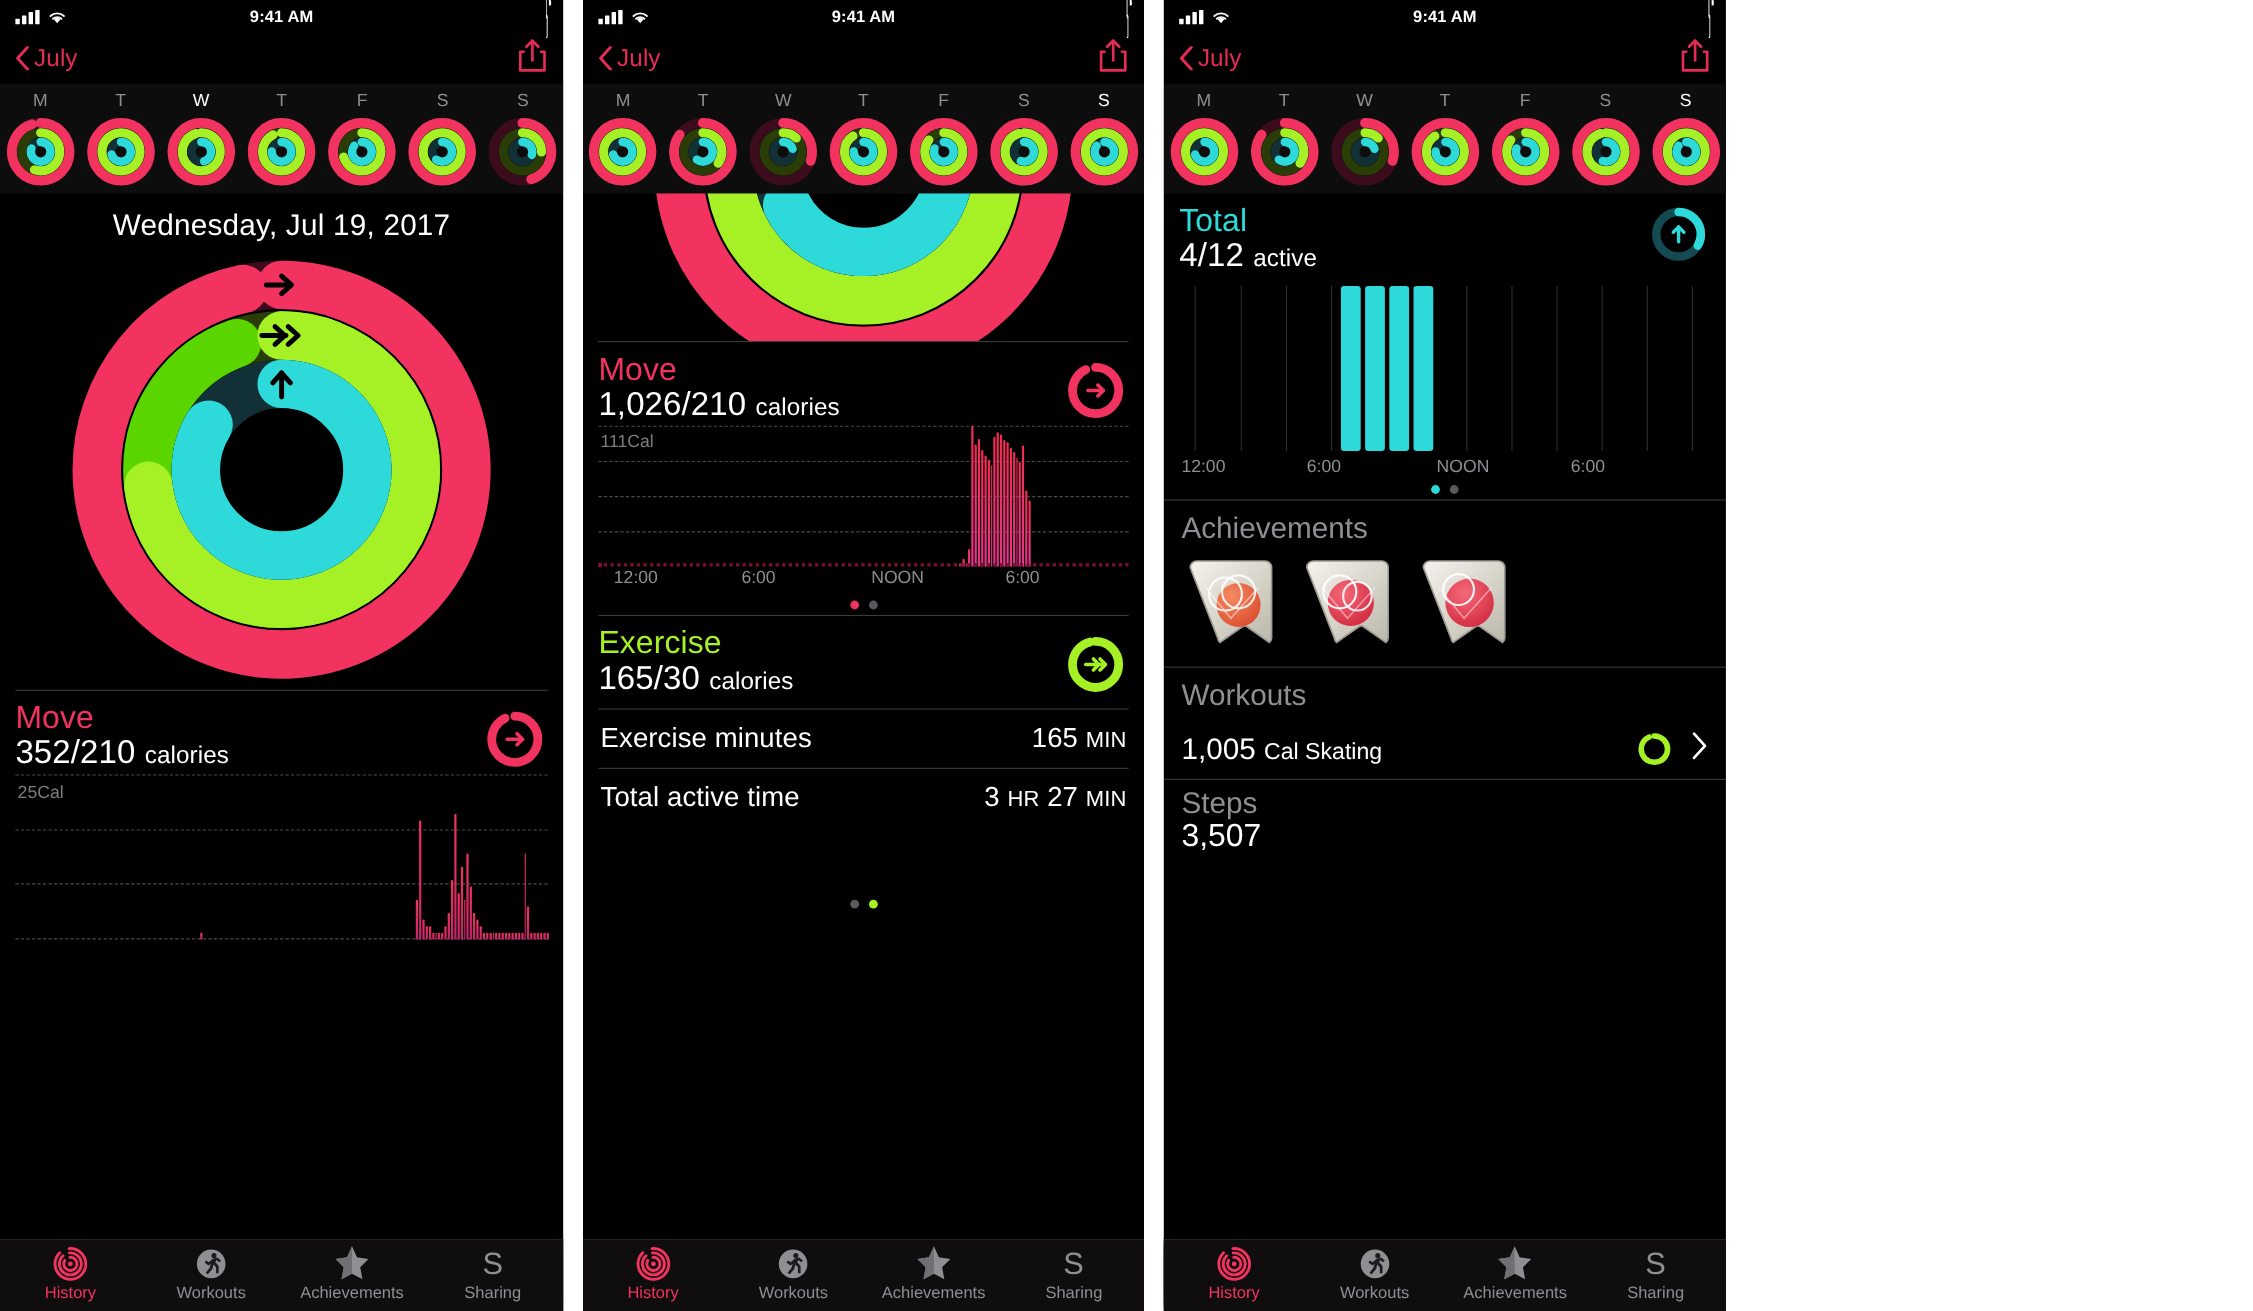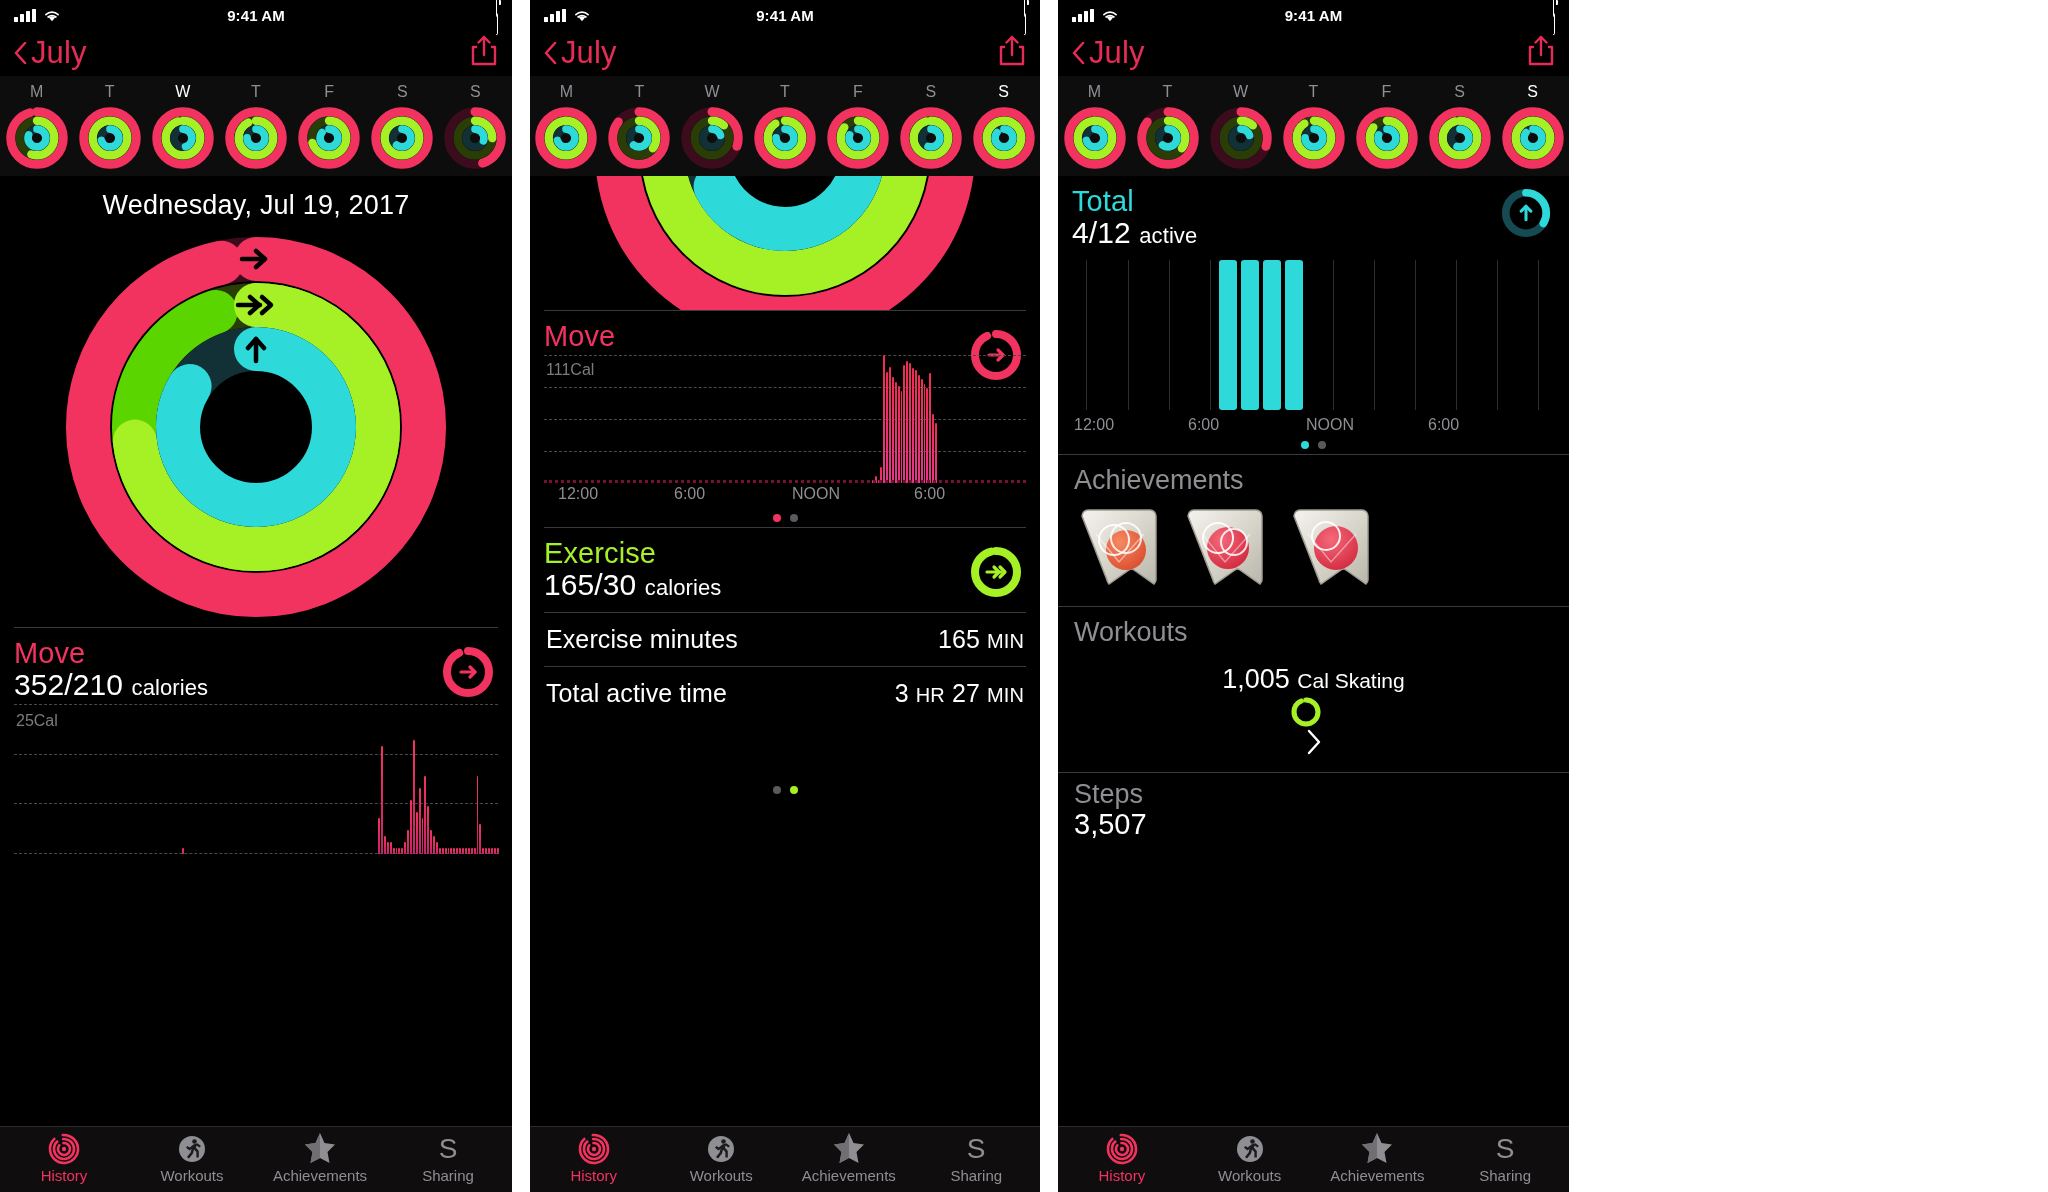--- a/index.html
+++ b/index.html
@@ -57,21 +57,21 @@
   }
   .batt b { display: block; height: 100%; background: #fff; border-radius: 1.5px; }
 
   
   .navbar {
     height: 46px; display: flex; align-items: center;
     padding: 0 14px; position: relative;
   }
   .backbtn { display: flex; align-items: center; gap: 4px; color: #e62b55; }
   .chev { width: 13px; height: 22px; }
-  .backlabel { font-size: 31px; color: #e62b55; letter-spacing: .1px; }
+  .backlabel { font-size: 22px; color: #e62b55; letter-spacing: .1px; }
   .share { margin-left: auto; }
 
   
   .weekstrip {
     position: relative;
     padding: 4px 0 6px 0;
     background: #0d0d0d;
   }
   .daylabels { display: flex; }
   .daylabels > div {
@@ -159,21 +159,21 @@
     position: absolute; bottom: 0; width: 18px;
     background: #2ed9da; border-radius: 3px;
   }
   .sectionhdr {
     color: #8e8e93; font-size: 27px; padding: 10px 16px 6px 16px;
   }
   .badges { display: flex; gap: 16px; padding: 2px 16px 10px 16px; }
   .badge { width: 90px; height: 92px; position: relative; }
   .workoutrow {
     display: flex; align-items: center; padding: 10px 16px;
-    color: #fff; font-size: 27px; flex-direction: column;
+    color: #fff; font-size: 27px;
   }
   .workoutrow .wname small { font-size: 21px; }
   .workoutrow .spacer { flex: 1; }
   .statsrow { display: flex; padding: 6px 16px 0 16px; }
   .statcol { flex: 1; }
   .statcol .sl { color: #8e8e93; font-size: 27px; }
   .statcol .sv { color: #fff; font-size: 29px; margin-top: -2px; }
   .statcol .sv small { font-size: 21px; }
 
   
@@ -726,20 +726,24 @@
           <circle cx="200" cy="200" r="122" fill="none" stroke="#a6f125" stroke-width="44" stroke-linecap="round" stroke-dasharray="767 767" transform="rotate(-90 200 200)"></circle>
           <circle cx="200" cy="200" r="78" fill="none" stroke="#123137" stroke-width="44"></circle>
           <circle cx="200" cy="200" r="78" fill="none" stroke="#2ed9da" stroke-width="44" stroke-linecap="round" stroke-dasharray="330 490" transform="rotate(-90 200 200)"></circle>
         </svg>
       </div>
 
       <div class="hr"></div>
 
       <div class="metric">
         <div class="mtitle move">Move</div>
+        <div class="mval">
+          <span>1,026/210</span>
+          <small>calories</small>
+        </div>
         <div class="goicon">
           <svg width="56" height="56" viewBox="0 0 56 56">
             <circle cx="28" cy="28" r="21" fill="none" stroke="#f3335f" stroke-width="8" stroke-linecap="round" stroke-dasharray="122 132" transform="rotate(-90 28 28)"></circle>
             <g stroke="#f3335f" stroke-width="3.2" fill="none" stroke-linecap="round" stroke-linejoin="round">
               <path d="M21 28 L35 28"></path>
                 <path d="M30 23 L35 28 L30 33"></path>
             </g>
           </svg>
         </div>
       </div>

